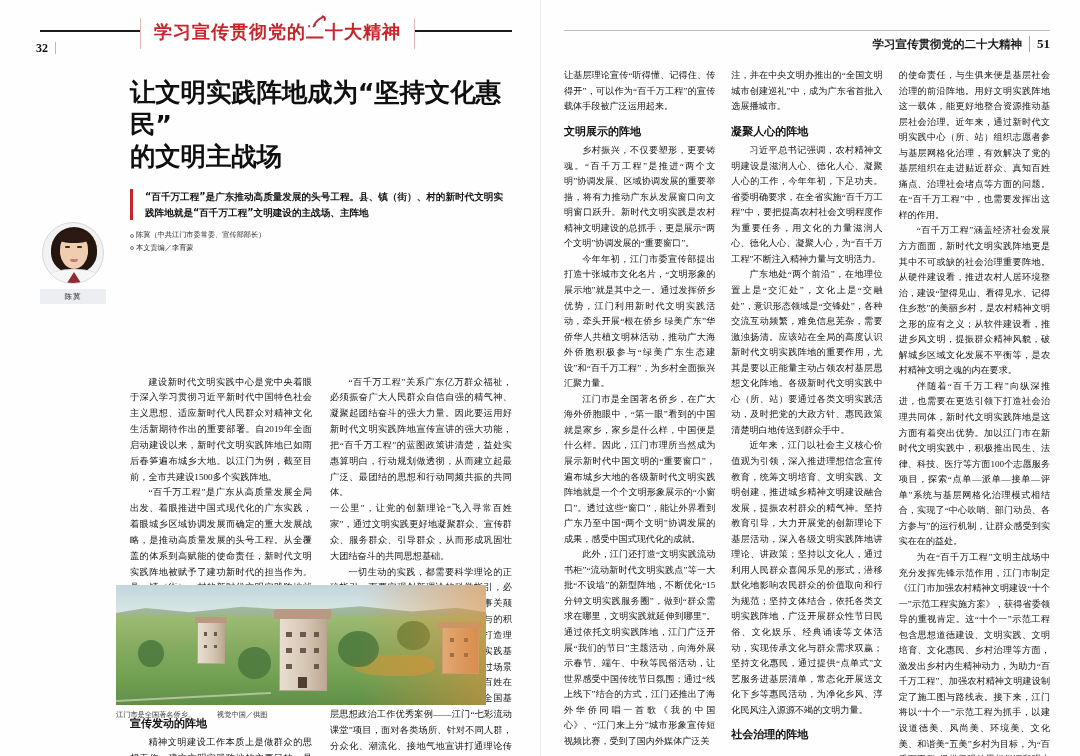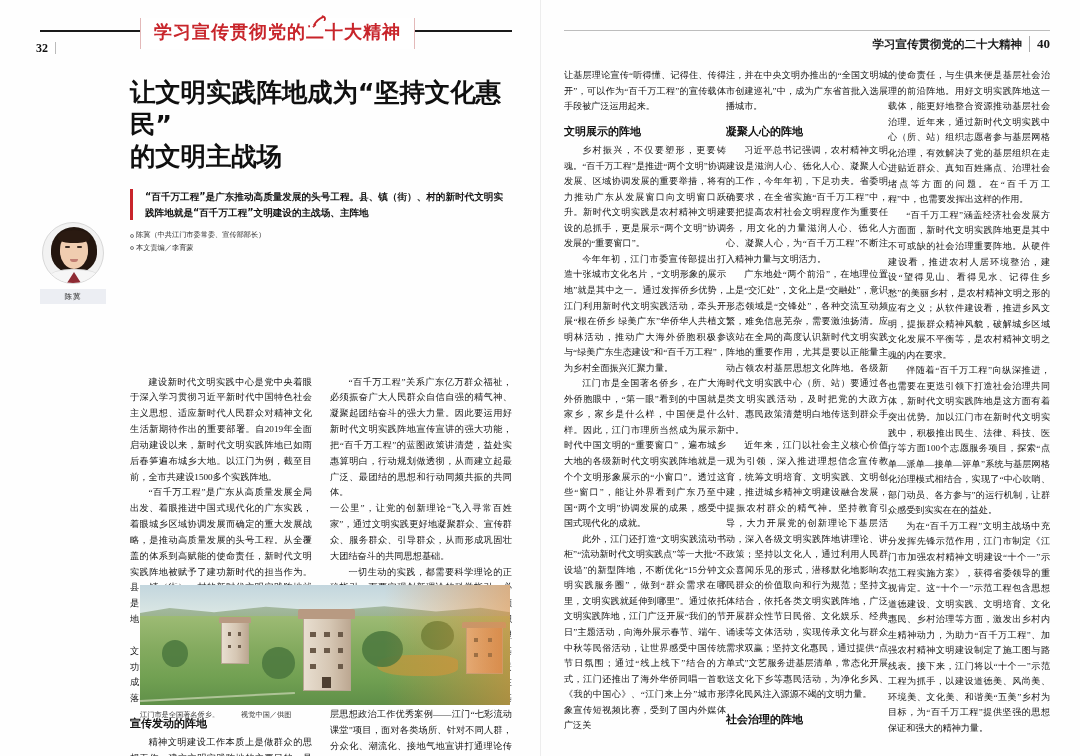--- a/index.html
+++ b/index.html
@@ -258,21 +258,21 @@
     font-size: 11px;
     font-weight: bold;
     color: #111;
     margin: 9px 0 4px 0;
     line-height: 1.4;
   }
 
   
   .photo-block {
     position: absolute;
-    left: 140px;
+    left: 116px;
     bottom: 36px;
     width: 430px;
   }
   .photo {
     width: 370px;
     height: 120px;
     position: relative;
     overflow: hidden;
     background: linear-gradient(to bottom, #b9cfdc 0%, #cfe0e2 22%, #8fae6c 42%, #7da55e 72%, #6d9a55 100%);
   }
@@ -338,20 +338,21 @@
     display: flex;
     gap: 22px;
     font-family: "DejaVu Sans", "Liberation Sans", sans-serif;
     font-size: 7.2px;
     color: #333;
   }
 
   
   .cols-right {
     display: flex;
+    gap: 16px;
     margin-top: 6px;
     height: 660px;
   }
   .cols-right .col { flex: 1; min-width: 0; }
   .cols-right .p { font-size: 9.1px; line-height: 1.71; }
 </style>
 </head>
 <body>
 
 <div class="spread">
@@ -465,21 +466,21 @@
       </div>
     </div>
   </div>
 
   <div class="page page-right">
 
     <div class="hdr-right">
       <div class="hdr-rule-r"></div>
       <div class="hdr-right-text">
         <span>学习宣传贯彻党的二十大精神</span>
-        <span class="folio-right">40</span>
+        <span class="folio-right">51</span>
       </div>
     </div>
 
     <div class="cols-right">
       <div class="col">
         <p class="p noindent">让基层理论宣传“听得懂、记得住、传得开”，可以作为“百千万工程”的宣传载体手段被广泛运用起来。</p>
         <h3 class="subhead">文明展示的阵地</h3>
         <p class="p">乡村振兴，不仅要塑形，更要铸魂。“百千万工程”是推进“两个文明”协调发展、区域协调发展的重要举措，将有力推动广东从发展窗口向文明窗口跃升。新时代文明实践是农村精神文明建设的总抓手，更是展示“两个文明”协调发展的“重要窗口”。</p>
         <p class="p">今年年初，江门市委宣传部提出打造十张城市文化名片，“文明形象的展示地”就是其中之一。通过发挥侨乡优势，江门利用新时代文明实践活动，牵头开展“根在侨乡 绿美广东”华侨华人共植文明林活动，推动广大海外侨胞积极参与“绿美广东生态建设”和“百千万工程”，为乡村全面振兴汇聚力量。</p>
         <p class="p">江门市是全国著名侨乡，在广大海外侨胞眼中，“第一眼”看到的中国就是家乡，家乡是什么样，中国便是什么样。因此，江门市理所当然成为展示新时代中国文明的“重要窗口”，遍布城乡大地的各级新时代文明实践阵地就是一个个文明形象展示的“小窗口”。透过这些“窗口”，能让外界看到广东乃至中国“两个文明”协调发展的成果，感受中国式现代化的成就。</p>

